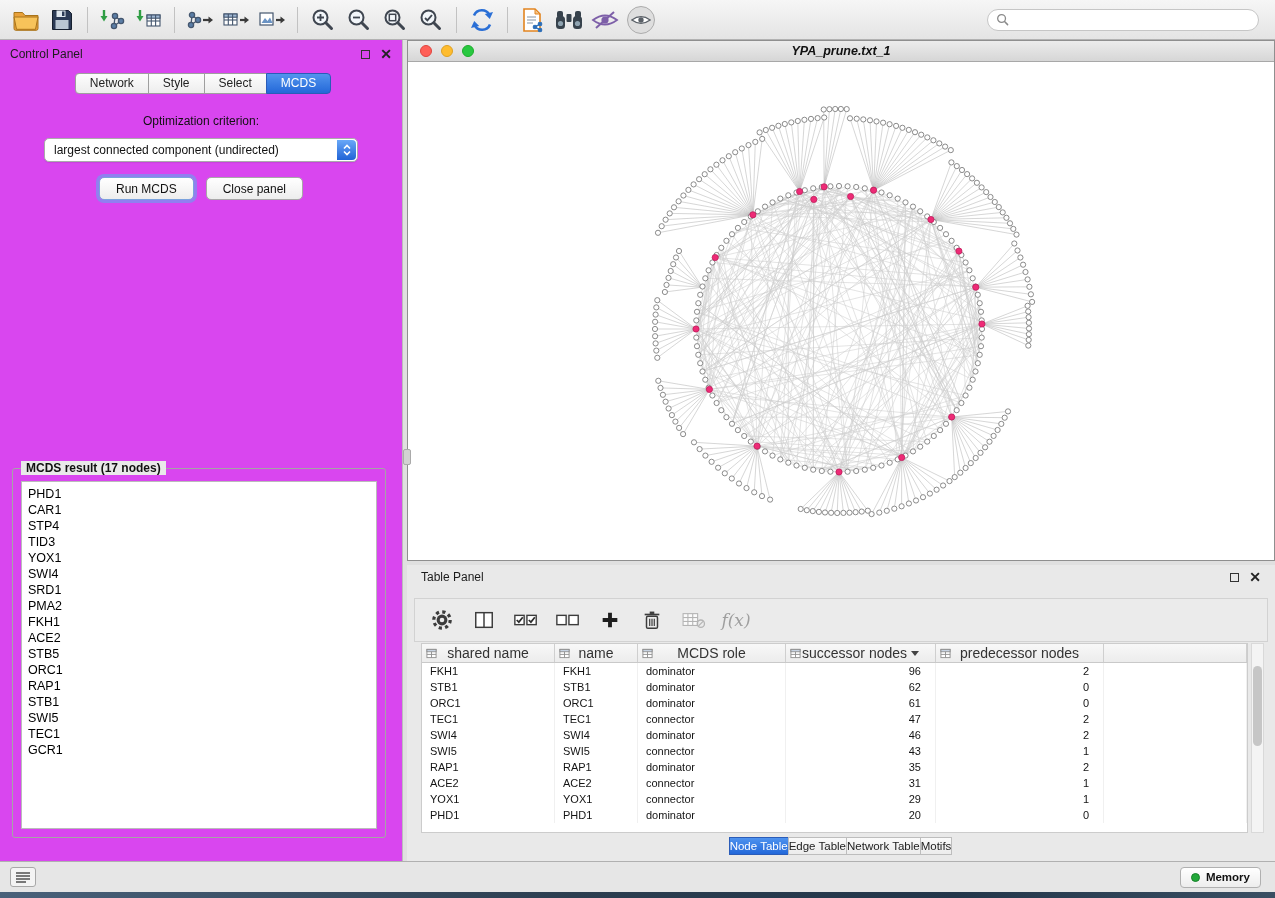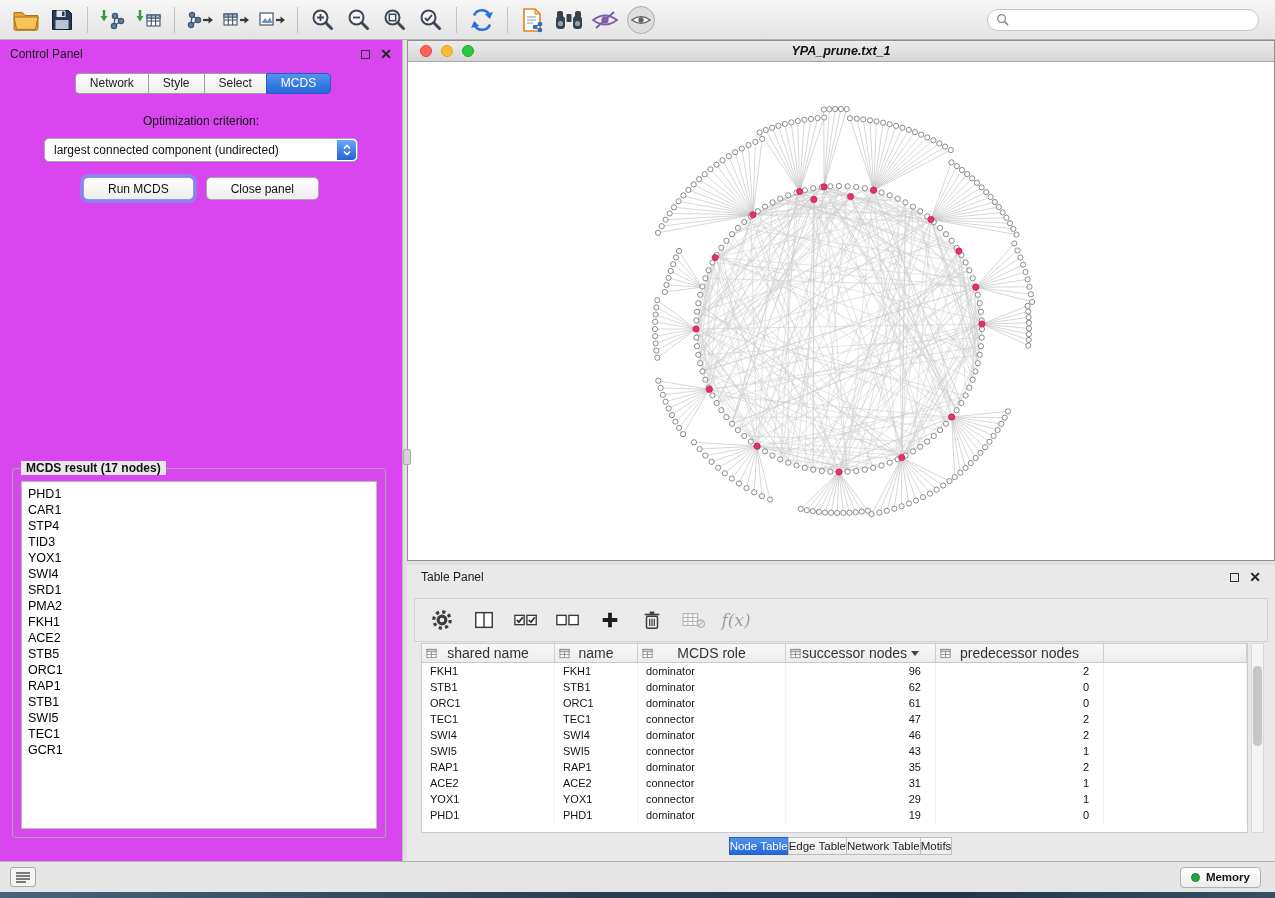--- a/index.html
+++ b/index.html
@@ -35,21 +35,21 @@
   .cp-tab.active { background:linear-gradient(#5294ee,#2468d8); color:#fff; border-color:#2a5cb8; }
 
   .crit-label { text-align:center; margin-top:20px; font-size:12px; color:#111; }
   .select { position:relative; width:314px; height:24px; margin:10px auto 0; background:#fff;
     border:1px solid #ababab; border-radius:5px; box-shadow:0 1px 1px rgba(0,0,0,.08); }
   .select .sel-text { position:absolute; left:9px; top:4px; font-size:12px; color:#111; white-space:nowrap; }
   .select .sel-steppers { position:absolute; right:1px; top:1px; width:19px; height:20px; border-radius:0 4px 4px 0;
     background:linear-gradient(#69a8f8,#2063d6); display:flex; align-items:center; justify-content:center; }
 
   .cp-buttons { display:flex; justify-content:center; gap:12px; margin-top:15px; }
-  .btn { height:23px; padding:0 24px; background:linear-gradient(#ffffff,#ededed); border:1px solid #a8a8a8;
+  .btn { height:23px; padding:0 16px; background:linear-gradient(#ffffff,#ededed); border:1px solid #a8a8a8;
     border-radius:5px; font-size:12px; color:#111; display:flex; align-items:center; }
   .btn.focused { box-shadow:0 0 0 3px rgba(106,158,239,.65); border-color:#7aa3dd; }
 
   .result-group { position:absolute; left:12px; top:428px; width:374px; height:370px;
     border:1px solid #a5a5a5; border-radius:3px; }
   .result-title { position:absolute; left:8px; top:-8px; background:#e9e9e9; padding:0 5px; font-size:12px; color:#111;font-weight:bold; }
   .result-list { position:absolute; left:8px; top:12px; right:8px; bottom:8px; background:#fff;
     border:1px solid #bbbbbb; overflow:hidden; padding-top:4px; }
   .mcds-item { font-size:12.5px; line-height:16px; padding-left:6px; color:#000; }
 
@@ -1300,21 +1300,21 @@
             <div class="tcell c1">YOX1</div>
             <div class="tcell c2">connector</div>
             <div class="tcell c3">29</div>
             <div class="tcell c4">1</div>
             <div class="tcell"></div>
           </div>
           <div class="trow">
             <div class="tcell c0">PHD1</div>
             <div class="tcell c1">PHD1</div>
             <div class="tcell c2">dominator</div>
-            <div class="tcell c3">19</div>
+            <div class="tcell c3">20</div>
             <div class="tcell c4">0</div>
             <div class="tcell"></div>
           </div>
         </div>
     </div>
     <div class="table-scroll">
       <div class="thumb"></div>
     </div>
 
     <div class="tp-tabs">

